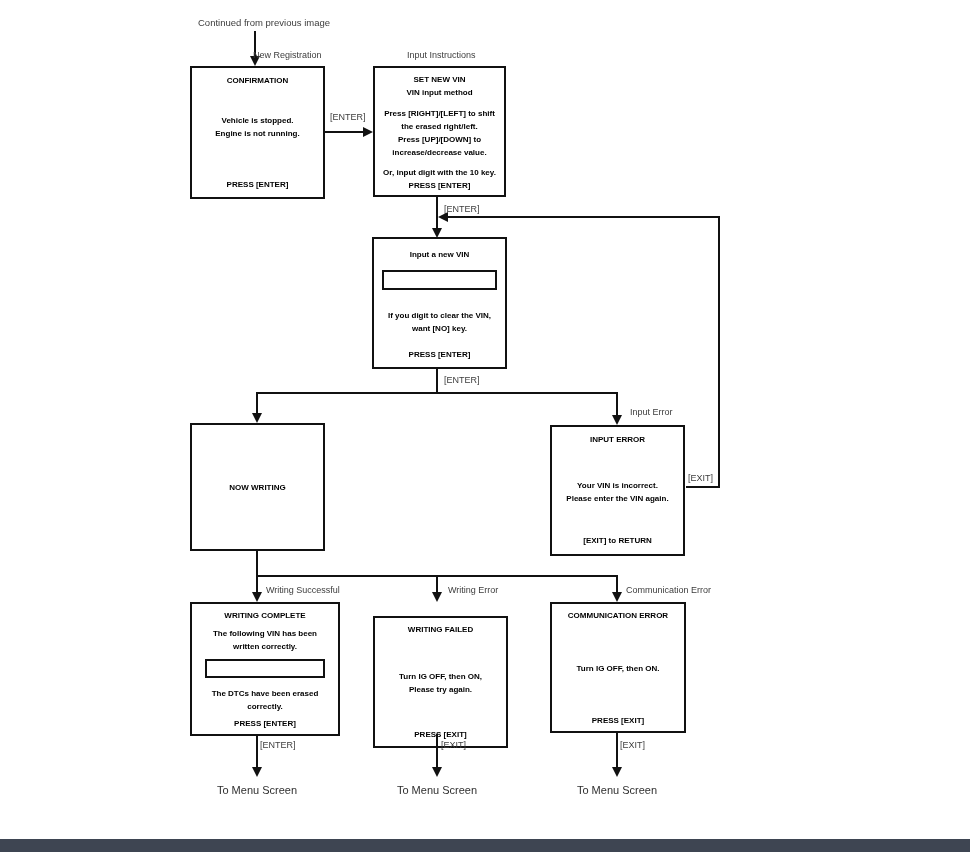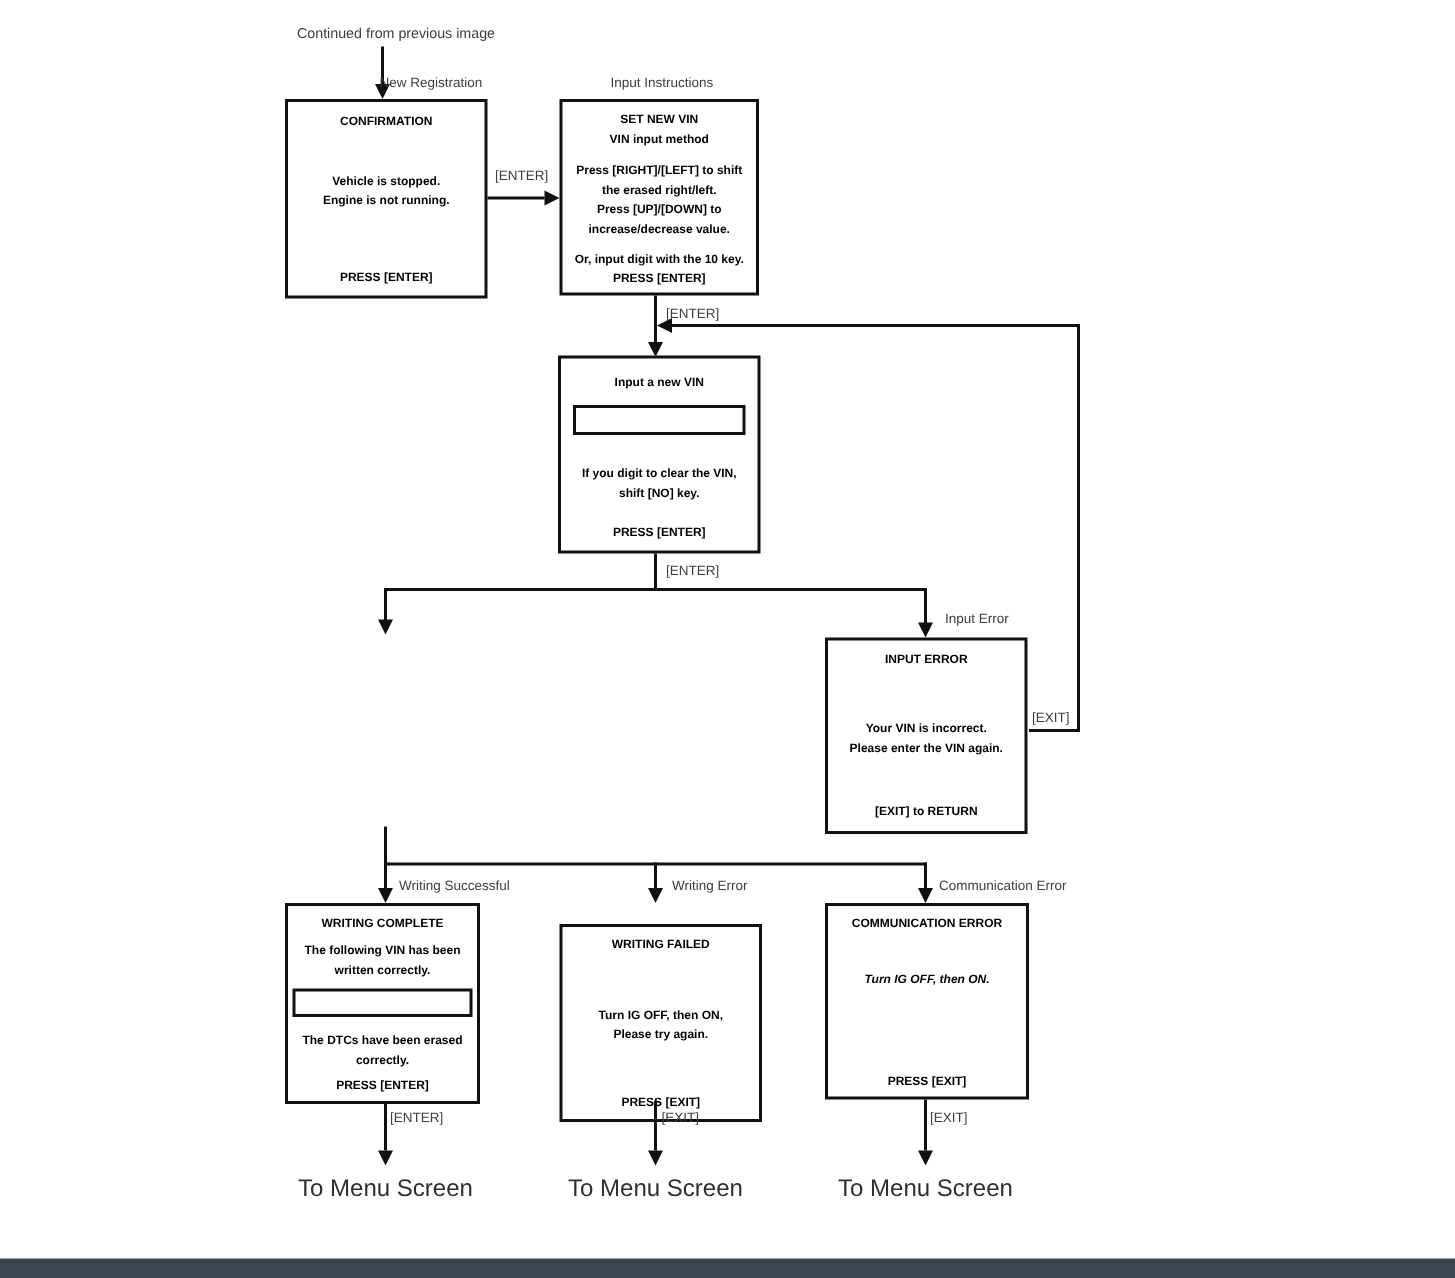--- a/index.html
+++ b/index.html
@@ -25,21 +25,21 @@
         border-left:5px solid transparent; border-right:5px solid transparent;
         border-top:10px solid #111; }
   .ar { position:absolute; width:0; height:0;
         border-top:5px solid transparent; border-bottom:5px solid transparent;
         border-left:10px solid #111; }
   .al { position:absolute; width:0; height:0;
         border-top:5px solid transparent; border-bottom:5px solid transparent;
         border-right:10px solid #111; }
   
   .lbl { position:absolute; font-size:9px; color:#3d3d3d; white-space:nowrap; line-height:11px; }
-  .menu-lbl { position:absolute; font-size:16px; color:#2f2f2f; width:140px; text-align:center; }
+  .menu-lbl { position:absolute; font-size:11px; color:#2f2f2f; width:140px; text-align:center; }
   
   #footer-bar { position:absolute; left:0; top:839px; width:970px; height:13px; background:#3e4552; }
 </style>
 </head>
 <body>
 
 <div id="canvas">
 
   <div class="lbl" style="left:198px; top:17px; font-size:9.5px;">Continued from previous image</div>
   <div class="vl" style="left:254px; top:31px; height:26px;"></div>
@@ -75,73 +75,76 @@
   <div class="al" style="left:438px; top:212px;"></div>
   <div class="hl" style="left:448px; top:216px; width:272px;"></div>
   <div class="vl" style="left:718px; top:216px; height:272px;"></div>
   <div class="hl" style="left:686px; top:486px; width:34px;"></div>
   <div class="lbl" style="left:688px; top:473px;">[EXIT]</div>
 
   <div class="fbox" style="left:372px; top:237px; width:135px; height:132px;">
     <div class="ln" style="margin-top:9px;">Input a new VIN</div>
     <div class="vin-field" style="margin-top:9px; width:115px; height:20px;"></div>
     <div class="ln" style="margin-top:19px;">If you digit to clear the VIN,</div>
-    <div class="ln">shift [NO] key.</div>
+    <div class="ln">want [NO] key.</div>
     <div class="ln" style="margin-top:auto; margin-bottom:6px;">PRESS [ENTER]</div>
   </div>
 
   <div class="vl" style="left:436px; top:369px; height:25px;"></div>
   <div class="lbl" style="left:444px; top:375px;">[ENTER]</div>
   <div class="hl" style="left:256px; top:392px; width:362px;"></div>
   <div class="vl" style="left:256px; top:392px; height:22px;"></div>
   <div class="ad" style="left:252px; top:413px;"></div>
   <div class="vl" style="left:616px; top:392px; height:24px;"></div>
   <div class="ad" style="left:612px; top:415px;"></div>
   <div class="lbl" style="left:630px; top:407px;">Input Error</div>
 
+  <div class="fbox" style="left:190px; top:423px; width:135px; height:128px; justify-content:center;">
+    <div class="ln">NOW WRITING</div>
+  </div>
 
   <div class="fbox" style="left:550px; top:425px; width:135px; height:131px;">
     <div class="ln" style="margin-top:6px;">INPUT ERROR</div>
     <div class="ln" style="margin-top:33px;">Your VIN is incorrect.</div>
     <div class="ln">Please enter the VIN again.</div>
     <div class="ln" style="margin-top:auto; margin-bottom:7px;">[EXIT] to RETURN</div>
   </div>
 
   <div class="vl" style="left:256px; top:551px; height:26px;"></div>
   <div class="hl" style="left:256px; top:575px; width:362px;"></div>
   <div class="vl" style="left:256px; top:575px; height:18px;"></div>
   <div class="ad" style="left:252px; top:592px;"></div>
   <div class="vl" style="left:436px; top:575px; height:18px;"></div>
   <div class="ad" style="left:432px; top:592px;"></div>
   <div class="vl" style="left:616px; top:575px; height:18px;"></div>
   <div class="ad" style="left:612px; top:592px;"></div>
   <div class="lbl" style="left:266px; top:585px;">Writing Successful</div>
   <div class="lbl" style="left:448px; top:585px;">Writing Error</div>
   <div class="lbl" style="left:626px; top:585px;">Communication Error</div>
 
-  <div class="fbox" style="left:190px; top:602px; width:130px; height:134px;">
+  <div class="fbox" style="left:190px; top:602px; width:150px; height:134px;">
     <div class="ln" style="margin-top:5px;">WRITING COMPLETE</div>
     <div class="ln" style="margin-top:5px;">The following VIN has been</div>
     <div class="ln">written correctly.</div>
     <div class="vin-field" style="margin-top:6px; width:120px; height:19px;"></div>
     <div class="ln" style="margin-top:9px;">The DTCs have been erased</div>
     <div class="ln">correctly.</div>
     <div class="ln" style="margin-top:auto; margin-bottom:4px;">PRESS [ENTER]</div>
   </div>
 
   <div class="fbox" style="left:373px; top:616px; width:135px; height:132px;">
     <div class="ln" style="margin-top:5px;">WRITING FAILED</div>
     <div class="ln" style="margin-top:34px;">Turn IG OFF, then ON,</div>
     <div class="ln">Please try again.</div>
     <div class="ln" style="margin-top:auto; margin-bottom:5px;">PRESS [EXIT]</div>
   </div>
 
   <div class="fbox" style="left:550px; top:602px; width:136px; height:131px;">
     <div class="ln" style="margin-top:5px;">COMMUNICATION ERROR</div>
-    <div class="ln" style="margin-top:24px;font-style:italic;">Turn IG OFF, then ON.</div>
+    <div class="ln" style="margin-top:40px;">Turn IG OFF, then ON.</div>
     <div class="ln" style="margin-top:auto; margin-bottom:4px;">PRESS [EXIT]</div>
   </div>
 
   <div class="vl" style="left:256px; top:736px; height:31px;"></div>
   <div class="ad" style="left:252px; top:767px;"></div>
   <div class="lbl" style="left:260px; top:740px;">[ENTER]</div>
   <div class="menu-lbl" style="left:187px; top:784px;">To Menu Screen</div>
 
   <div class="vl" style="left:436px; top:734px; height:33px;"></div>
   <div class="ad" style="left:432px; top:767px;"></div>

